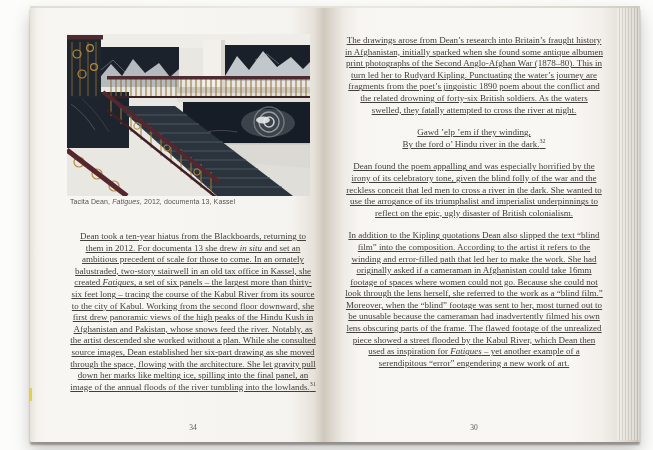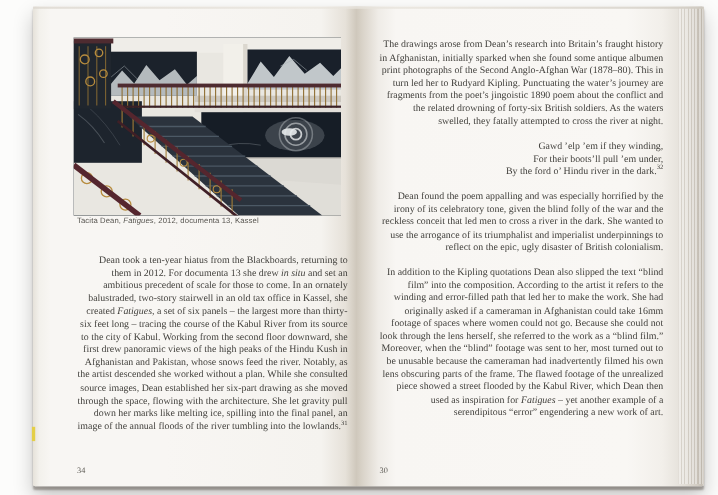--- a/index.html
+++ b/index.html
@@ -15,29 +15,29 @@
   .book::before{content:"";position:absolute;left:0;top:0;right:0;height:2px;
         background:linear-gradient(90deg,#dcd7cf,#e9e5de 40%,#e6e2da 60%,#cfcac1);opacity:.8;}
   .edge-stack{position:absolute;top:2px;right:1px;width:22px;height:432px;
         background:repeating-linear-gradient(90deg, rgba(255,255,255,.5) 0 2px, rgba(170,162,150,.35) 2px 3px);
         opacity:.7;}
   .sticker{position:absolute;left:-1px;top:382px;width:3px;height:13px;background:#e4cf48;}
   .photo{position:absolute;left:37px;top:28px;width:243px;height:162px;background:#20262e;}
   .photo svg{display:block;width:100%;height:100%;}
   .caption{position:absolute;left:40px;top:192px;width:242px;
         font-family:"Liberation Sans", sans-serif;font-size:7px;color:#56544f;letter-spacing:.1px;}
-  .textcol{position:absolute;font-size:9px;line-height:11.6px;color:#403f3b;text-align:right;}
+  .textcol{position:absolute;font-size:9px;line-height:11.6px;color:#403f3b;text-align:center;text-decoration:underline;}
   .textcol p{margin:0 0 11px 0;}
   .col-left{left:40px;top:225px;width:246px;}
   .col-right{left:315px;top:29px;width:258px;}
   .poem{margin:0 0 11px 0;}
   .poem div{white-space:nowrap;}
   sup{font-size:6px;line-height:0;vertical-align:super;}
   i{font-style:italic;margin-top:44px;}
-  .pagenum{position:absolute;width:246px;text-align:left;top:417px;
+  .pagenum{position:absolute;width:246px;text-align:center;top:417px;
         font-size:7.5px;color:#5c5a54;}
   .pagenum-left{left:40px;}
   .pagenum-right{left:315px;width:258px;}
 </style>
 </head>
 <body>
 
 <div class="scene">
   <div class="book">
 
@@ -194,21 +194,20 @@
 
     <div class="textcol col-left">
       <p><span>Dean took a ten-year hiatus from the Blackboards, returning to them in 2012. For documenta 13 she drew </span><i>in situ</i><span> and set an ambitious precedent of scale for those to come. In an ornately balustraded, two-story stairwell in an old tax office in Kassel, she created </span><i>Fatigues</i><span>, a set of six panels – the largest more than thirty-six feet long – tracing the course of the Kabul River from its source to the city of Kabul. Working from the second floor downward, she first drew panoramic views of the high peaks of the Hindu Kush in Afghanistan and Pakistan, whose snows feed the river. Notably, as the artist descended she worked without a plan. While she consulted source images, Dean established her six-part drawing as she moved through the space, flowing with the architecture. She let gravity pull down her marks like melting ice, spilling into the final panel, an image of the annual floods of the river tumbling into the lowlands.</span><sup>31</sup></p>
     </div>
     <div class="pagenum pagenum-left">34</div>
 
     <div class="textcol col-right">
       <p>The drawings arose from Dean’s research into Britain’s fraught history in Afghanistan, initially sparked when she found some antique albumen print photographs of the Second Anglo-Afghan War (1878–80). This in turn led her to Rudyard Kipling. Punctuating the water’s journey are fragments from the poet’s jingoistic 1890 poem about the conflict and the related drowning of forty-six British soldiers. As the waters swelled, they fatally attempted to cross the river at night.</p>
       <div class="poem">
         <div>Gawd ’elp ’em if they winding,</div>
-        <div>For their boots’ll pull ’em under,</div>
         <div><span>By the ford o’ Hindu river in the dark.</span><sup>32</sup></div>
       </div>
       <p>Dean found the poem appalling and was especially horrified by the irony of its celebratory tone, given the blind folly of the war and the reckless conceit that led men to cross a river in the dark. She wanted to use the arrogance of its triumphalist and imperialist underpinnings to reflect on the epic, ugly disaster of British colonialism.</p>
       <p><span>In addition to the Kipling quotations Dean also slipped the text “blind film” into the composition. According to the artist it refers to the winding and error-filled path that led her to make the work. She had originally asked if a cameraman in Afghanistan could take 16mm footage of spaces where women could not go. Because she could not look through the lens herself, she referred to the work as a “blind film.” Moreover, when the “blind” footage was sent to her, most turned out to be unusable because the cameraman had inadvertently filmed his own lens obscuring parts of the frame. The flawed footage of the unrealized piece showed a street flooded by the Kabul River, which Dean then used as inspiration for </span><i>Fatigues</i><span> – yet another example of a serendipitous “error” engendering a new work of art.</span></p>
     </div>
     <div class="pagenum pagenum-right">30</div>
 
     <div class="edge-stack"></div>
     <div class="sticker"></div>
   </div>

